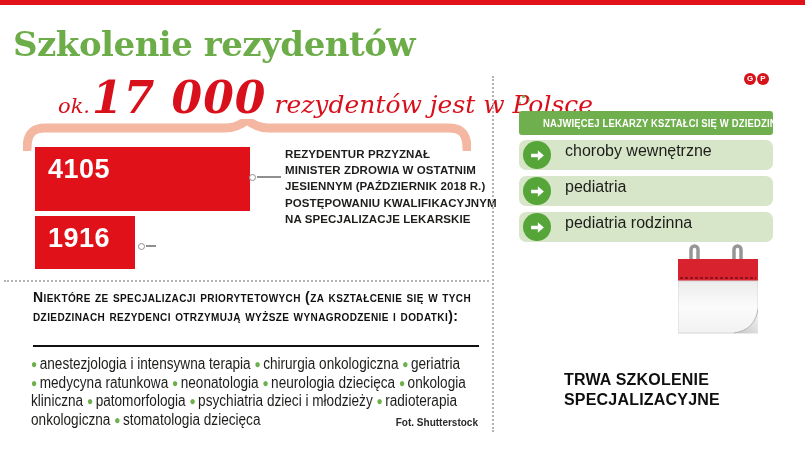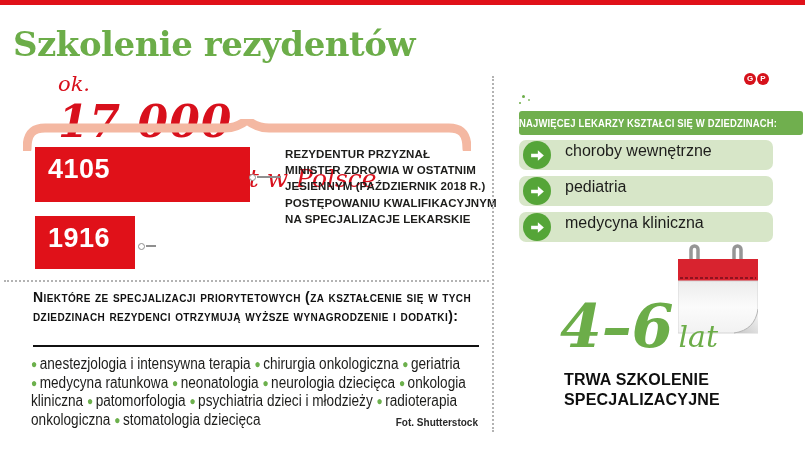--- a/index.html
+++ b/index.html
@@ -6,31 +6,31 @@
   #stage{position:relative;width:805px;height:474px;background:#fff;overflow:hidden;
          font-family:"Liberation Sans",sans-serif;color:#1d1d1b;}
 
   
   .top-line{position:absolute;left:0;top:0;width:805px;height:5px;background:#e01119;}
 
   
   .title{position:absolute;left:13px;top:24px;font-family:"DejaVu Serif",serif;
          font-weight:bold;font-size:34px;letter-spacing:-0.5px;color:#6cad49;}
   .lead{position:absolute;left:58px;top:72px;display:flex;align-items:baseline;
-        font-family:"DejaVu Serif",serif;font-style:italic;color:#d8101c;white-space:nowrap;flex-direction:column;}
+        font-family:"DejaVu Serif",serif;font-style:italic;color:#d8101c;white-space:nowrap;}
   .lead .pfx{font-size:21px;margin-right:2px;}
   .lead .num{font-size:44px;font-weight:bold;letter-spacing:1px;margin-right:8px;}
   .lead .sfx{font-size:25px;margin-top:17px;}
 
   
   .brace{position:absolute;left:23px;top:119px;}
 
   
   .bar{position:absolute;left:35px;background:#e01119;}
-  .bar1{top:147px;height:55px;}
+  .bar1{top:147px;height:64px;}
   .bar2{top:216px;height:53px;}
   .bar .val{position:absolute;left:13px;top:7px;color:#fff;font-weight:bold;
             font-size:27px;letter-spacing:0.5px;}
 
   .leader-line{position:absolute;border-top:2px solid #8f8f8f;height:0;}
   .leader-dot{position:absolute;width:5px;height:5px;border-radius:50%;
               border:1.5px solid #8f8f8f;background:#fff;}
   .blurb{position:absolute;font-weight:bold;font-size:11.5px;line-height:16.2px;
          color:#1d1d1b;white-space:pre-line;letter-spacing:0.1px;}
   .blurb1{left:285px;top:146px;width:215px;}
@@ -55,23 +55,23 @@
   .logo .lc{width:12px;height:12px;border-radius:50%;background:#d6121b;color:#fff;
             font-size:8px;font-weight:bold;text-align:center;line-height:12px;}
   .logo .lc + .lc{margin-left:1px;}
 
   .dots-deco{position:absolute;left:519px;top:95px;width:14px;height:12px;}
   .dots-deco i{position:absolute;width:3px;height:3px;border-radius:50%;background:#6cad49;}
   .dots-deco i:nth-child(1){left:3px;top:0;}
   .dots-deco i:nth-child(2){left:9px;top:4px;width:2px;height:2px;background:#8abf6a;}
   .dots-deco i:nth-child(3){left:0;top:7px;width:2px;height:2px;}
 
-  .fields-header{position:absolute;left:519px;top:111px;width:284px;height:24px;
+  .fields-header{position:absolute;left:519px;top:111px;width:254px;height:24px;
                  background:#70af4e;border-radius:3px;display:flex;align-items:center;
-                 padding-left:0;box-sizing:border-box;}
+                 padding-left:24px;box-sizing:border-box;}
   .fields-header span{color:#fff;font-weight:bold;font-size:11px;letter-spacing:0.2px;
                       white-space:nowrap;transform:scaleX(0.86);transform-origin:left center;}
 
   .field-row{position:absolute;left:519px;width:254px;height:30px;background:#d7e6c8;
              border-radius:7px;}
   .fr1{top:140px;} .fr2{top:176px;} .fr3{top:212px;}
   .field-circle{position:absolute;left:4px;top:1px;width:28px;height:28px;border-radius:50%;
                 background:#55a538;display:flex;align-items:center;justify-content:center;}
   .field-label{position:absolute;left:46px;top:0;height:22px;display:flex;align-items:center;
                font-size:16px;color:#1d1d1b;}
@@ -160,21 +160,21 @@
         </svg>
     </span>
     <span class="field-label">pediatria</span>
   </div>
   <div class="field-row fr3">
     <span class="field-circle">
       <svg width="17" height="17" viewBox="0 0 24 24">
           <path d="M3 9.5 h9.5 V4.5 L21 12 l-8.5 7.5 V14.5 H3 z" fill="#ffffff"></path>
         </svg>
     </span>
-    <span class="field-label">medycyna kliniczna</span>
+    <span class="field-label">pediatria rodzinna</span>
   </div>
 
   <svg class="calendar" width="80" height="92" viewBox="0 0 80 92">
     <defs>
       <linearGradient id="pg" x1="0" y1="0" x2="0" y2="1">
         <stop offset="0" stop-color="#ececec"></stop>
           <stop offset="0.5" stop-color="#fbfbfb"></stop>
           <stop offset="1" stop-color="#f2f2f2"></stop>
       </linearGradient>
       <linearGradient id="cg" x1="0" y1="1" x2="1" y2="0">
@@ -184,20 +184,16 @@
     </defs>
     <rect x="13" y="3" width="7" height="22" rx="3.5" fill="none" stroke="#969696" stroke-width="3.5"></rect>
     <rect x="56" y="3" width="7" height="22" rx="3.5" fill="none" stroke="#969696" stroke-width="3.5"></rect>
     <rect x="0" y="16" width="80" height="22" fill="#d8232f"></rect>
     <line x1="2" y1="35" x2="78" y2="35" stroke="#8e1220" stroke-width="2" stroke-dasharray="3 2"></line>
     <rect x="0" y="38" width="80" height="52" fill="url(#pg)" stroke="#d5d5d5" stroke-width="1"></rect>
     <path d="M56,90 C70,88 78,80 80,66 V90 Z" fill="url(#cg)"></path>
     <path d="M56,90 C70,88 78,80 80,66" stroke="#b5b5b5" stroke-width="1" fill="none"></path>
   </svg>
 
-  <div class="years">
-    <span class="range">4–6</span>
-    <span class="unit">lat</span>
-  </div>
   <div class="dur-caption">TRWA SZKOLENIE
 SPECJALIZACYJNE</div>
 
 </div>
 
 </body></html>

